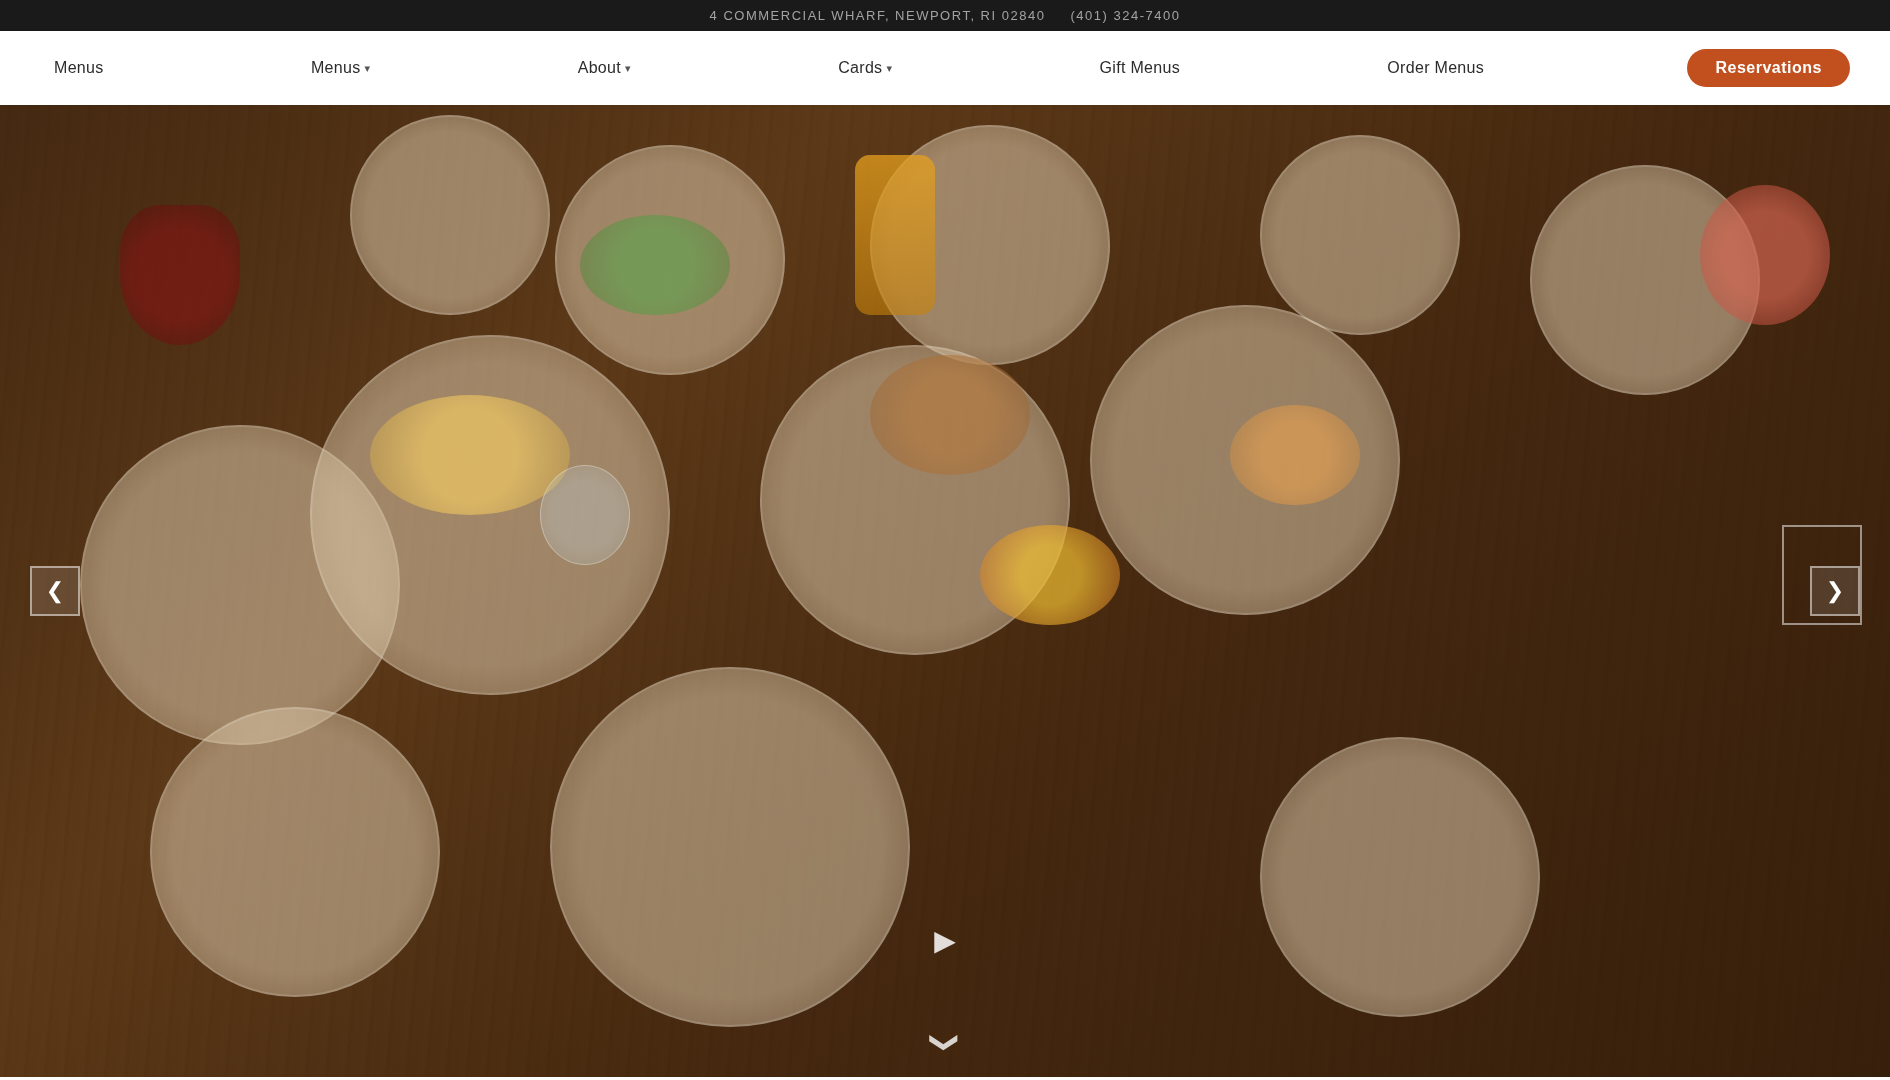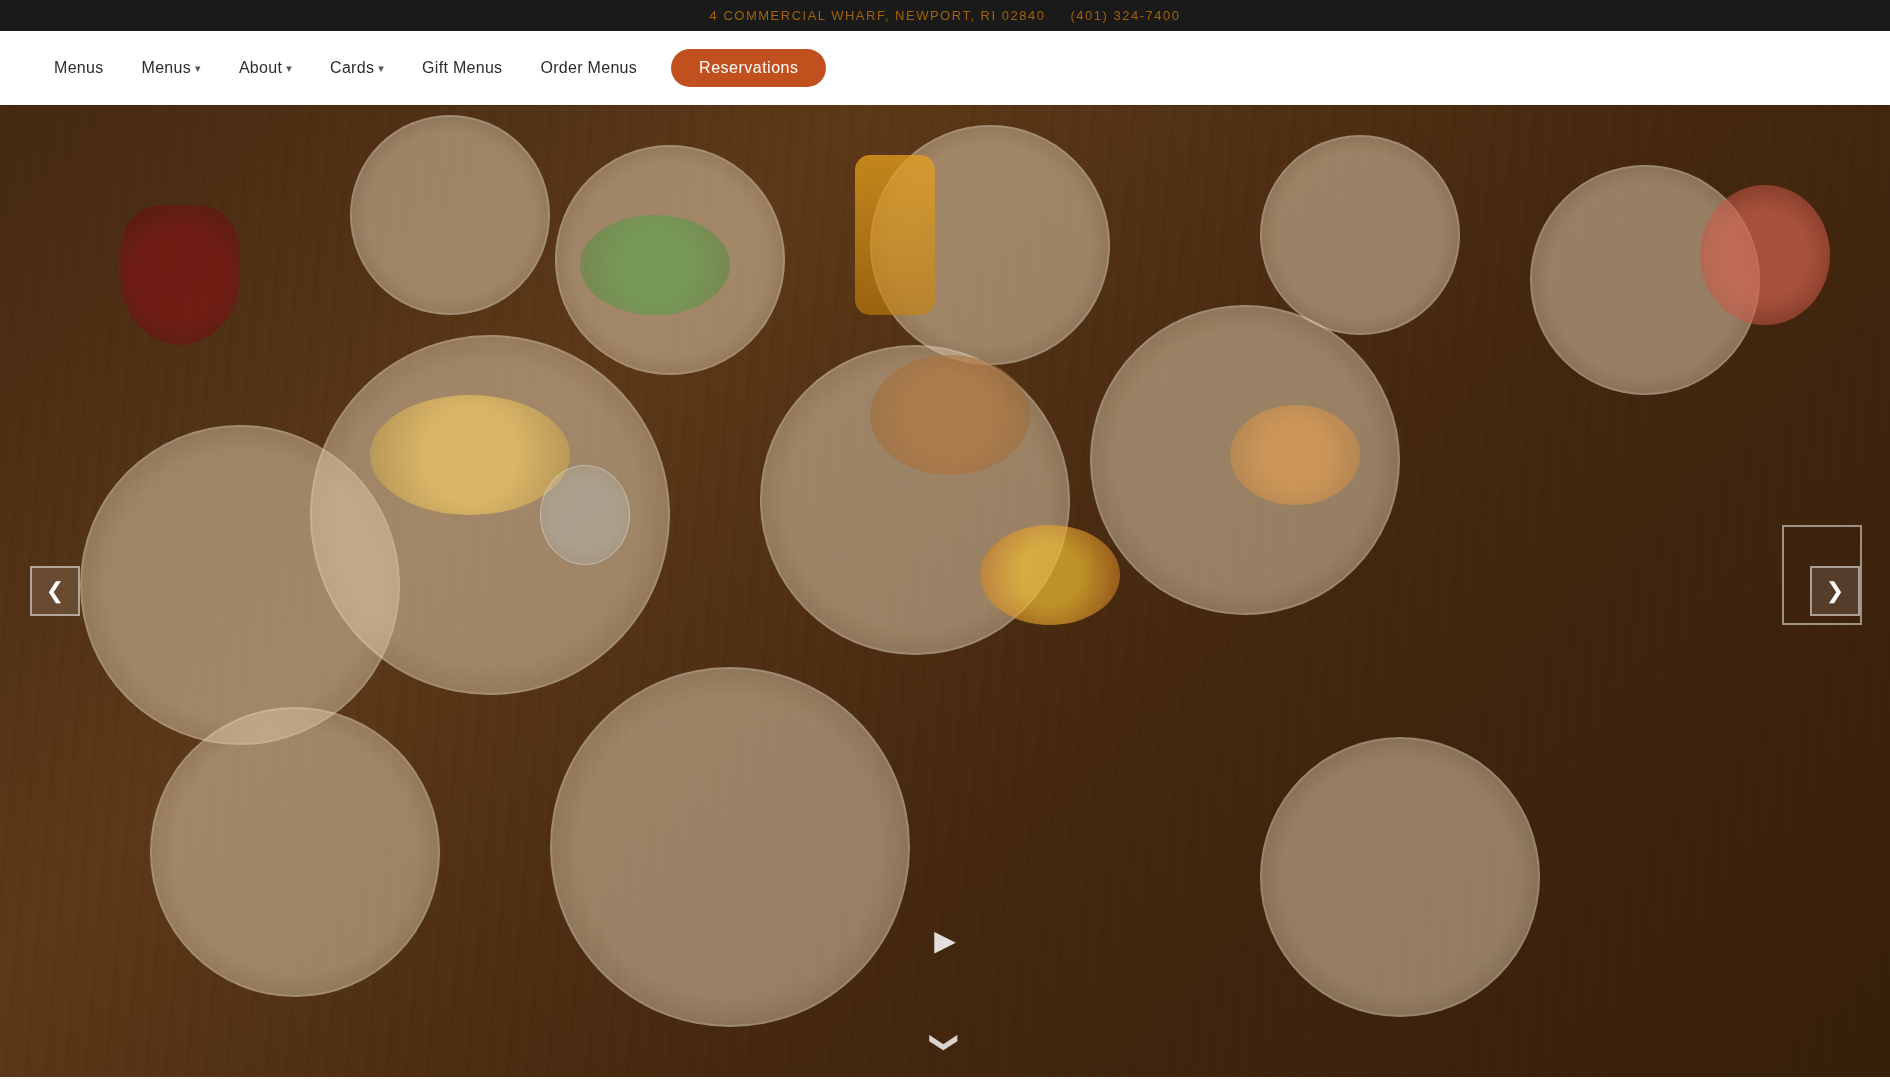--- a/index.html
+++ b/index.html
@@ -1,36 +1,36 @@
 <!DOCTYPE html>
 <html><head>
   <meta charset="utf-8">
   <style>
     * { margin: 0; padding: 0; box-sizing: border-box; }
     body { width: 1890px; height: 1080px; overflow: hidden; font-family: 'Georgia', serif; }
 
     
     #top-bar {
       background: #1a1a1a;
-      color: #a16207;
+      color: #a3a3a3;
       text-align: center;
       padding: 8px 0;
       font-size: 13px;
       letter-spacing: 1.5px;
       font-family: 'Arial', sans-serif;
       font-weight: 500;
     }
     #top-bar span { margin: 0 10px; }
 
     
     #navbar {
       background: #fff;
       display: flex;
       align-items: center;
-      justify-content: flex-start;
+      justify-content: space-between;
       padding: 18px 40px;
       gap: 10px;
       position: relative;
       z-index: 10;
       box-shadow: 0 1px 4px rgba(0,0,0,0.06);
     }
     .nav-item {
       font-family: 'Arial', sans-serif;
       font-size: 16px;
       color: #2c2c2c;
@@ -47,21 +47,21 @@
       font-size: 11px;
       color: #555;
       display: inline-block;
     }
     .nav-reservations {
       background: #c2501e;
       color: #fff !important;
       border-radius: 28px;
       padding: 10px 28px;
       font-size: 16px;
-      font-weight: 400;
+      font-weight: 700;
       margin-left: 10px;
       letter-spacing: 0.5px;
     }
 
     
     #hero {
       position: relative;
       width: 1890px;
       height: 972px;
       overflow: hidden;

